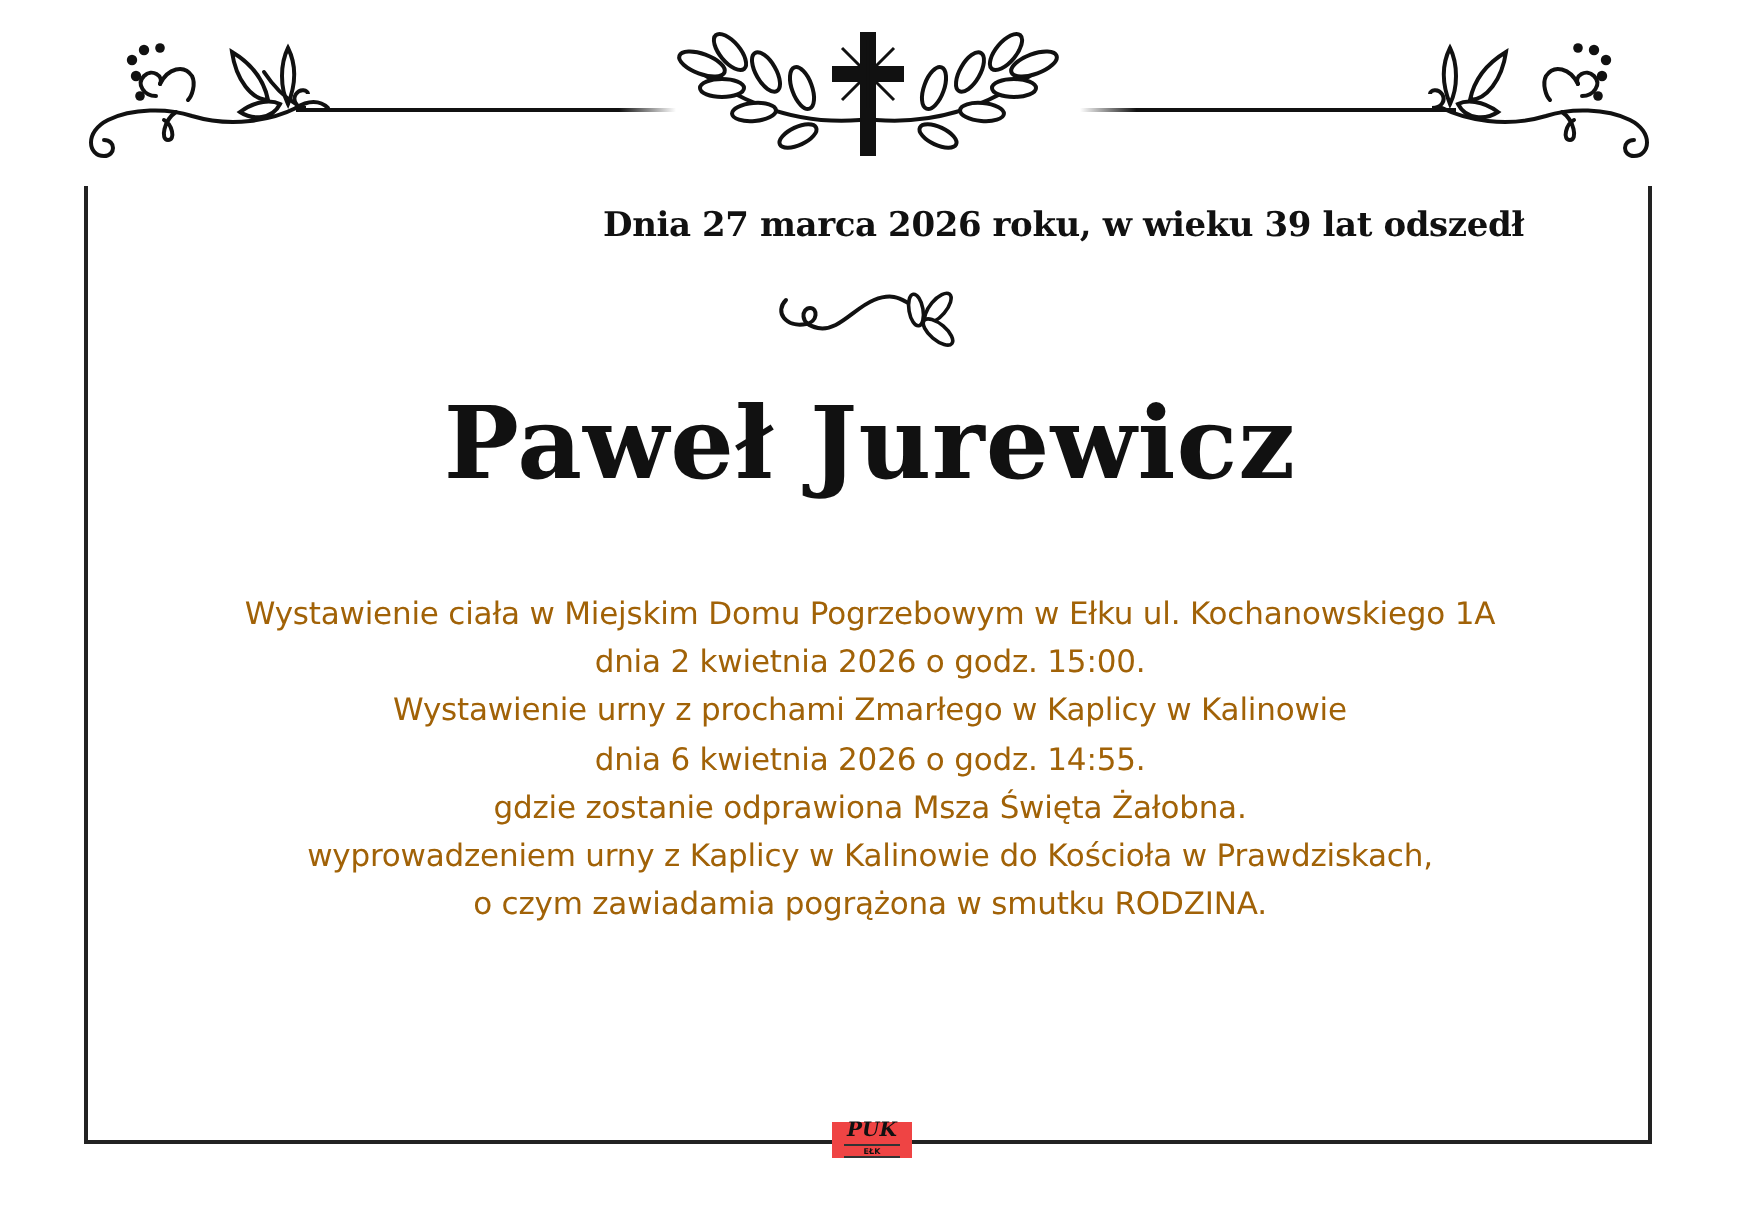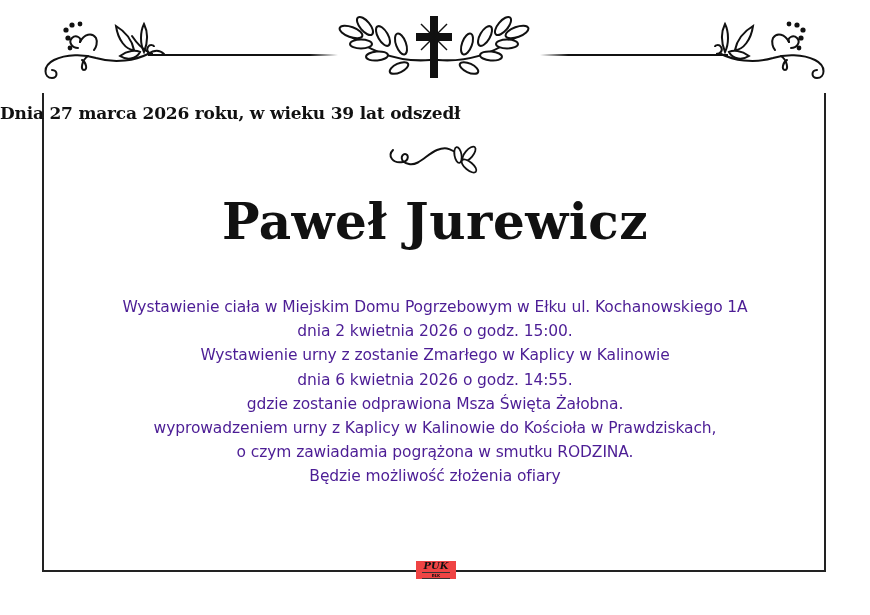--- a/index.html
+++ b/index.html
@@ -3,23 +3,23 @@
 <meta charset="utf-8">
 <style>
   html, body { margin:0; padding:0; }
   body { width:870px; height:615px; background:#ffffff; position:relative; overflow:hidden; color:#111; }
   .abs { position:absolute; }
   .frame-left { left:42px; top:93px; width:2px; height:479px; background:#222; }
   .frame-right { left:824px; top:93px; width:2px; height:479px; background:#222; }
   .frame-bottom-full { left:42px; top:570px; width:784px; height:2px; background:#222; }
   .top-line-l { left:148px; top:54px; width:190px; height:2px; background:linear-gradient(90deg,#111 85%,rgba(0,0,0,0)); }
   .top-line-r { left:540px; top:54px; width:188px; height:2px; background:linear-gradient(270deg,#111 85%,rgba(0,0,0,0)); }
-  .intro { left:0; width:762px; top:103px; text-align:left; font-family:"DejaVu Serif", serif; font-weight:bold; font-size:17px; letter-spacing:-0.2px; }
+  .intro { left:0; width:762px; top:103px; text-align:right; font-family:"DejaVu Serif", serif; font-weight:bold; font-size:17px; letter-spacing:-0.2px; }
   .name { left:0; width:870px; top:192px; text-align:center; font-family:"DejaVu Serif", serif; font-weight:bold; font-size:50px; letter-spacing:0.5px; }
-  .body-text { left:0; width:870px; top:295px; text-align:center; font-family:"DejaVu Sans", sans-serif; font-size:15.5px; line-height:24.2px; letter-spacing:-0.1px; color:#4c1d95; }
+  .body-text { left:0; width:870px; top:295px; text-align:center; font-family:"DejaVu Sans", sans-serif; font-size:15.5px; line-height:24.2px; letter-spacing:-0.1px; color:#a16207; }
   .body-text div { white-space:nowrap; }
   .logo { left:416px; top:561px; width:40px; text-align:center; background:#ef4444; }
   .logo-main { font-family:"DejaVu Serif", serif; font-weight:bold; font-style:italic; font-size:10px; line-height:10px; }
   .logo-sub { font-family:"DejaVu Sans", sans-serif; font-size:4px; line-height:5px; font-weight:bold; border-top:1px solid #333; border-bottom:1px solid #333; margin:1px 6px 0; }
   svg { position:absolute; overflow:visible; }
 </style>
 </head>
 <body>
 
 <div class="abs frame-left"></div>
@@ -114,24 +114,23 @@
     <ellipse cx="84" cy="12" rx="4" ry="9" transform="rotate(40 84 12)"></ellipse>
     <ellipse cx="84" cy="24" rx="4" ry="9" transform="rotate(-50 84 24)"></ellipse>
   </g>
 </svg>
 
 <div class="abs name">Paweł Jurewicz</div>
 
 <div class="abs body-text">
   <div>Wystawienie ciała w Miejskim Domu Pogrzebowym w Ełku ul. Kochanowskiego 1A</div>
   <div>dnia 2 kwietnia 2026 o godz. 15:00.</div>
-  <div>Wystawienie urny z zostanie Zmarłego w Kaplicy w Kalinowie</div>
+  <div>Wystawienie urny z prochami Zmarłego w Kaplicy w Kalinowie</div>
   <div>dnia 6 kwietnia 2026 o godz. 14:55.</div>
   <div>gdzie zostanie odprawiona Msza Święta Żałobna.</div>
   <div>wyprowadzeniem urny z Kaplicy w Kalinowie do Kościoła w Prawdziskach,</div>
   <div>o czym zawiadamia pogrążona w smutku RODZINA.</div>
-  <div>Będzie możliwość złożenia ofiary</div>
 </div>
 
 <div class="abs logo">
   <div class="logo-main">PUK</div>
   <div class="logo-sub">EŁK</div>
 </div>
 
 </body></html>

